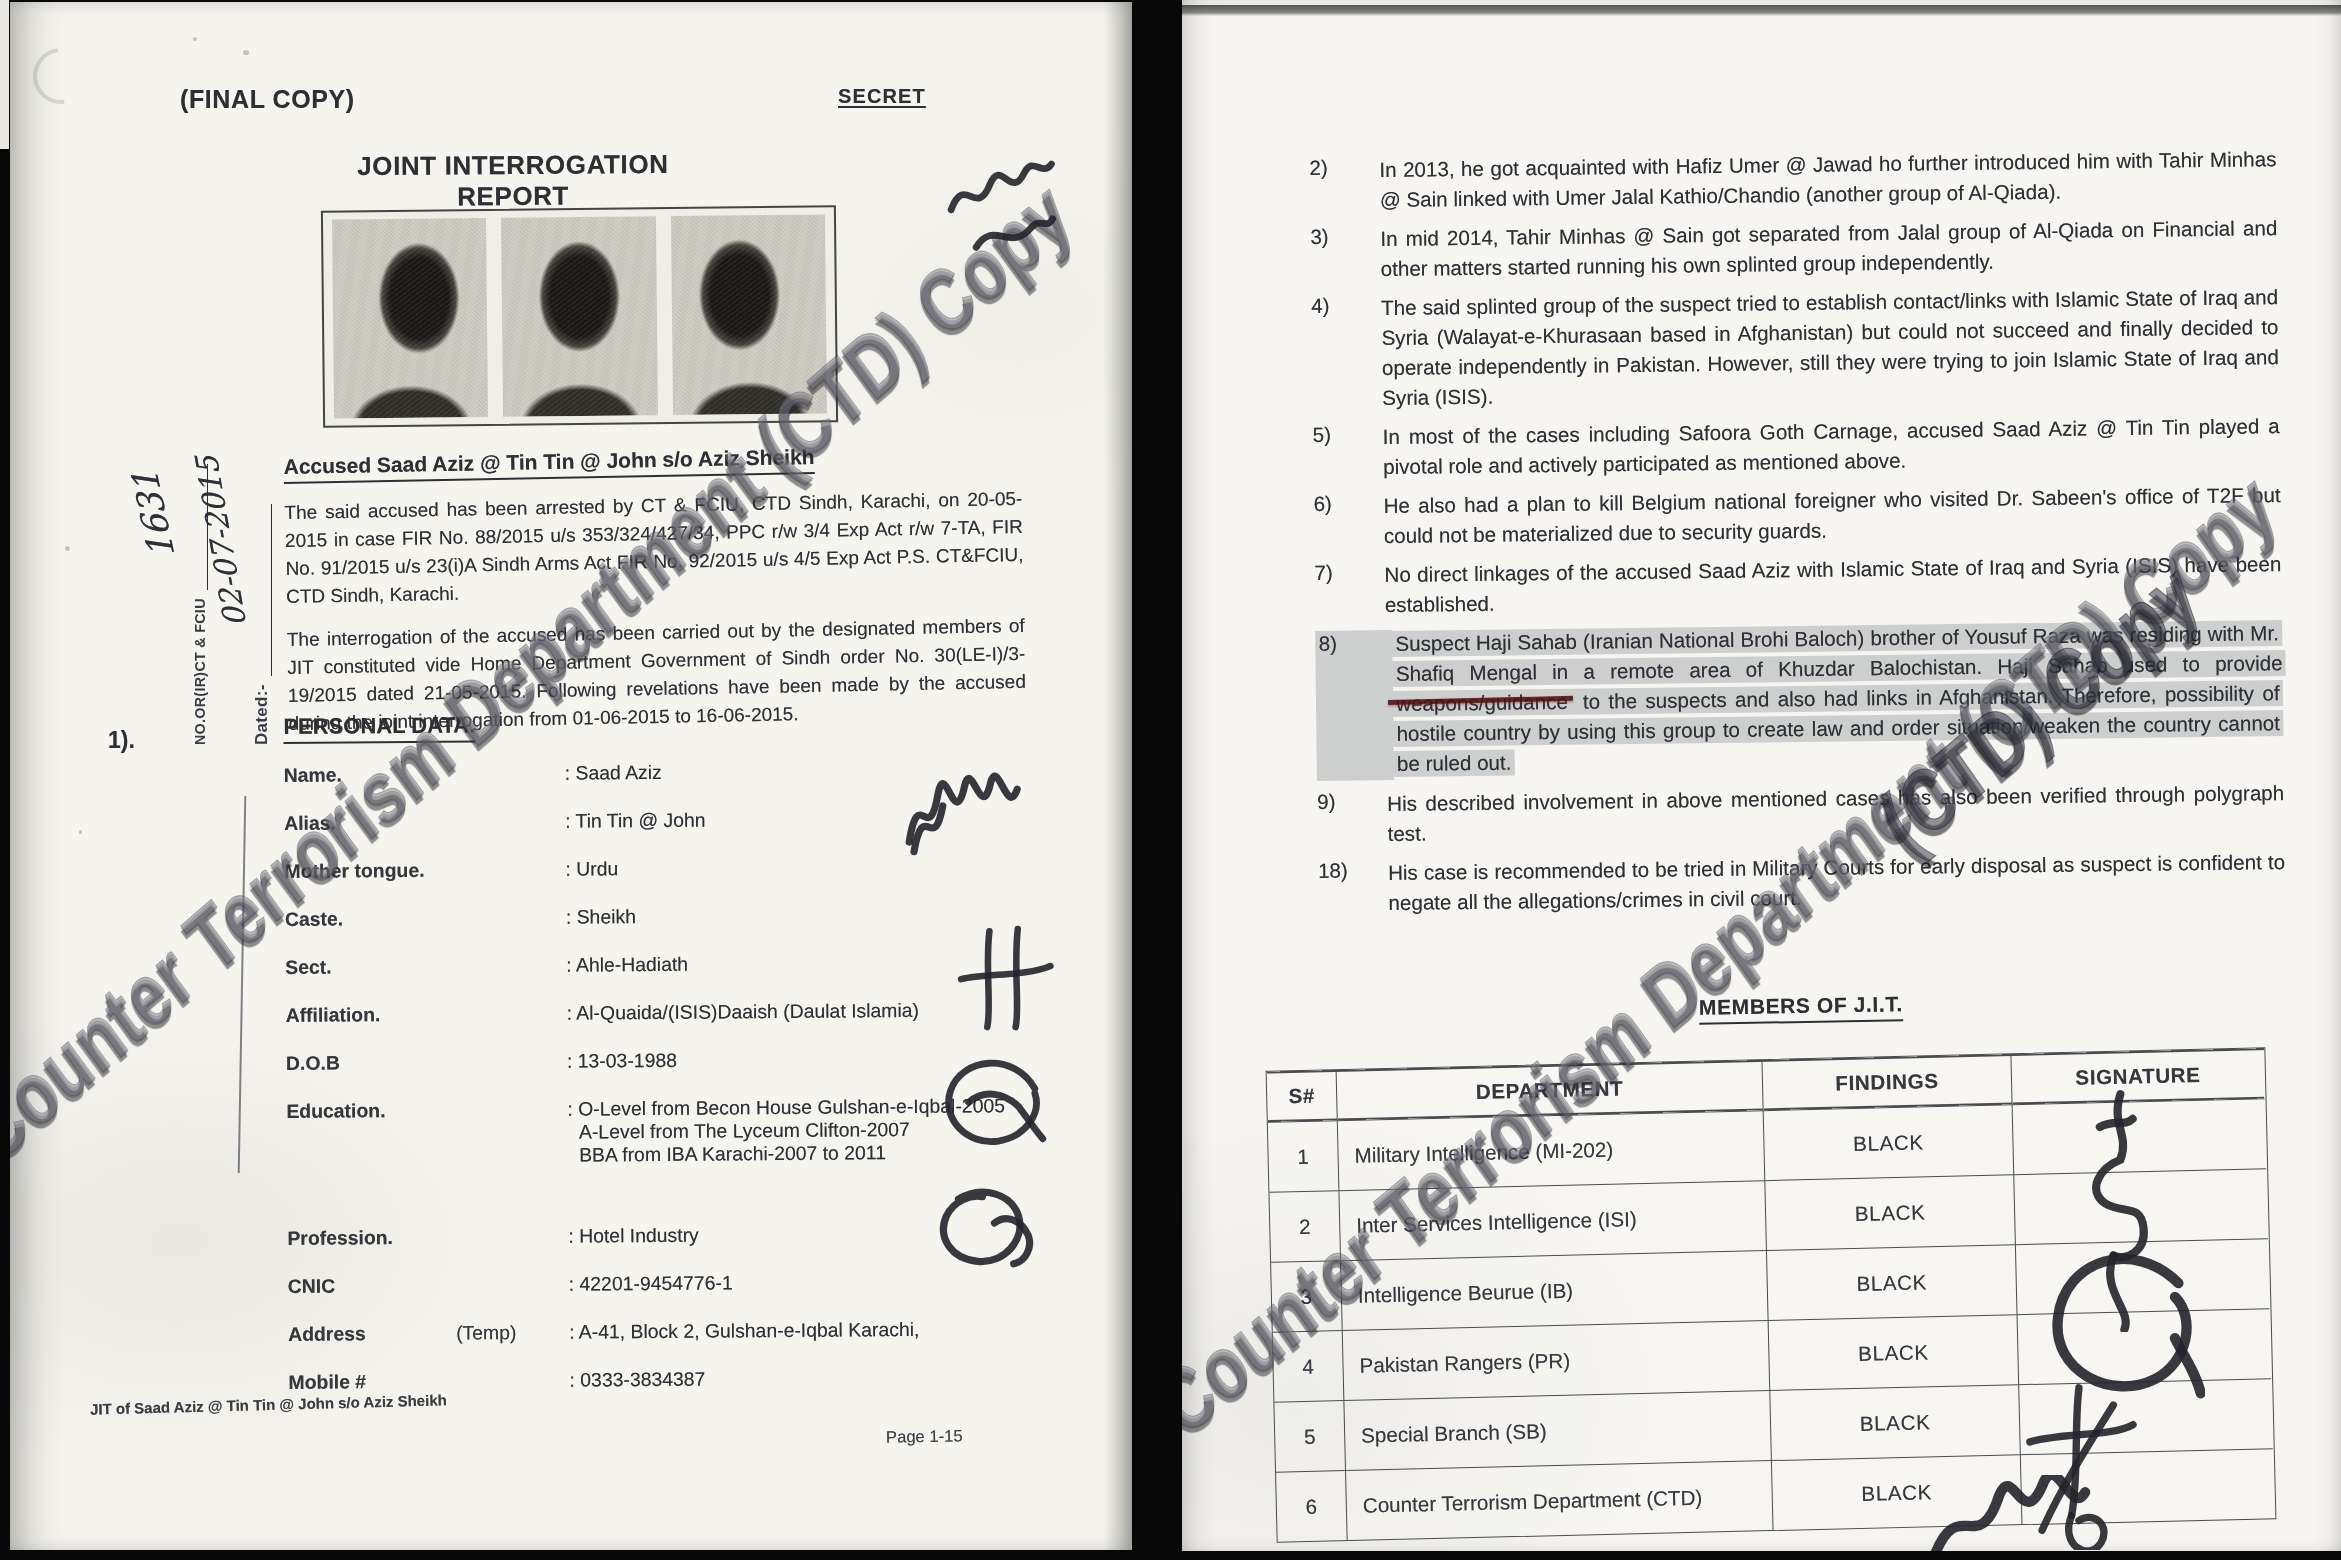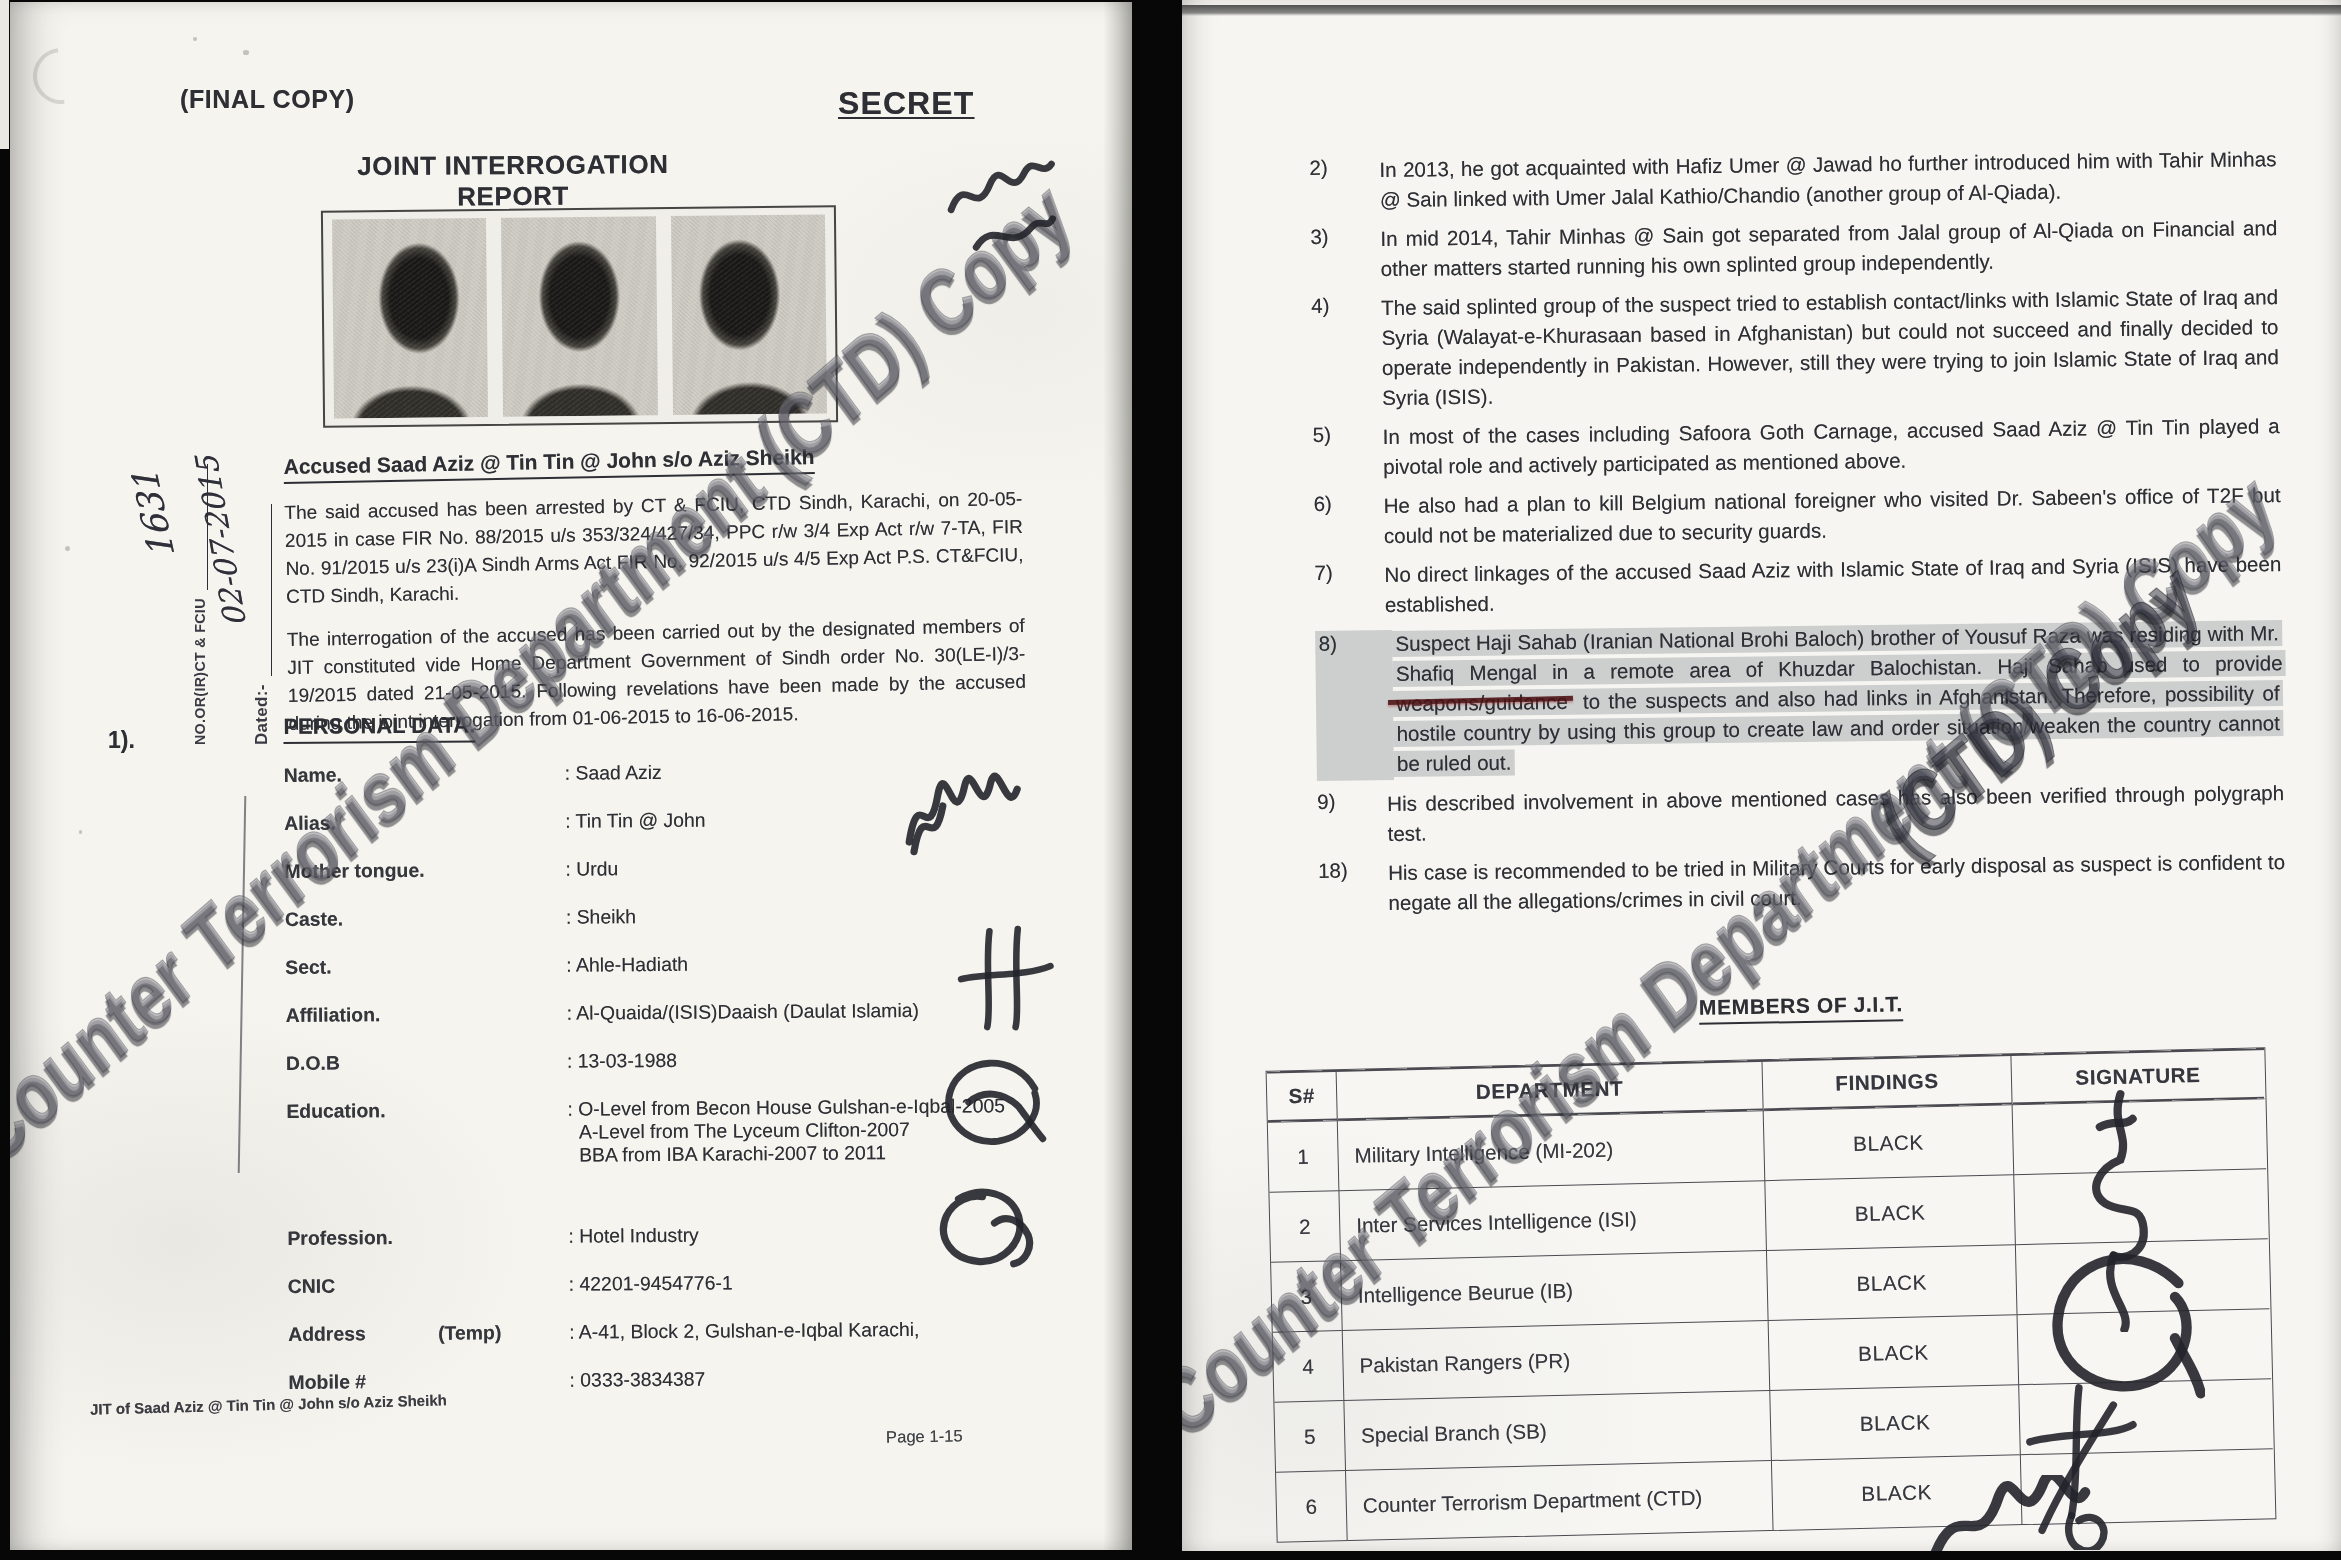--- a/index.html
+++ b/index.html
@@ -40,21 +40,21 @@
     background:linear-gradient(to bottom,#2c2c2c,#6a6a6a 70%,rgba(0,0,0,0));opacity:.8;}
   .white-sliver{position:absolute;left:0;top:0;width:9.1px;height:149px;background:#e9e8e3;}
 
   
   .doc{color:var(--ink);text-shadow:0 0 0.6px rgba(46,47,53,.5);}
   .b{font-weight:700;}
   .u{text-decoration:underline;text-decoration-thickness:1.7px;text-underline-offset:3.4px;}
 
   
   .final-copy{position:absolute;left:170px;top:83px;font-size:25px;letter-spacing:0.6px;}
-  .secret{position:absolute;left:828px;top:83px;font-size:32px;letter-spacing:1.1px;}
+  .secret{position:absolute;left:828px;top:83px;font-size:20px;letter-spacing:1.1px;}
   .title{position:absolute;left:320px;top:148px;width:366px;text-align:center;
     font-size:26px;letter-spacing:0.6px;border-bottom:2.3px solid var(--ink);
     padding-bottom:4.6px;transform:rotate(-.4deg);}
   .photos{position:absolute;left:312px;top:206px;width:515px;height:217px;
     border:2.3px solid #454543;background:#efeee8;display:flex;gap:15px;
     padding:6.9px 9.1px;box-sizing:border-box;transform:rotate(-.6deg);}
   .photo{flex:1;position:relative;overflow:hidden;background:#cfccc4;}
   .photo::before{content:'';position:absolute;inset:0;
     background:
       radial-gradient(54px 74px at var(--hx,50%) 40%, #1f1e1c 0 54%, #4a4842 68%, rgba(170,168,158,0) 75%),
@@ -69,21 +69,21 @@
     width:fit-content;}
   .para{font-size:19px;line-height:28px;text-align:justify;margin-top:15px;}
   .section-no{position:absolute;left:98px;top:725px;font-size:23px;}
   .pd{position:absolute;left:276px;top:709px;width:738px;transform:rotate(-.45deg);}
   .pd-heading{font-size:22px;width:fit-content;border-bottom:2.3px solid var(--ink);
     padding-bottom:2.3px;margin-bottom:19.4px;}
   .pd-row{display:flex;align-items:flex-start;}
   .pd-row:nth-child(n){min-height:48px;}
   .pd-row.tall{min-height:127px;}
   .pd-label{width:150px;font-size:19.4px;font-weight:700;color:#36373d;}
-  .pd-sublabel{width:102px;font-size:19.4px;font-weight:700;color:#36373d;}
+  .pd-sublabel{width:102px;font-size:19.4px;font-weight:400;color:#36373d;margin-left:18px;}
   .pd-value{font-size:19.4px;margin-left:auto;width:457px;}
   .pd-row.no-sub .pd-value{width:457px;}
   .pd-vline.cont{padding-left:11.4px;}
   .vline{position:absolute;left:231px;top:794px;width:1.7px;height:377px;background:#63636a;
     transform:rotate(1deg);opacity:.8;}
   .footer-left{position:absolute;left:80px;top:1394px;font-size:15px;font-weight:700;
     color:#3b3b42;transform:rotate(-1.5deg);}
   .footer-right{position:absolute;left:876px;top:1425px;font-size:16.6px;color:#3f4046;
     transform:rotate(-1deg);}
 

